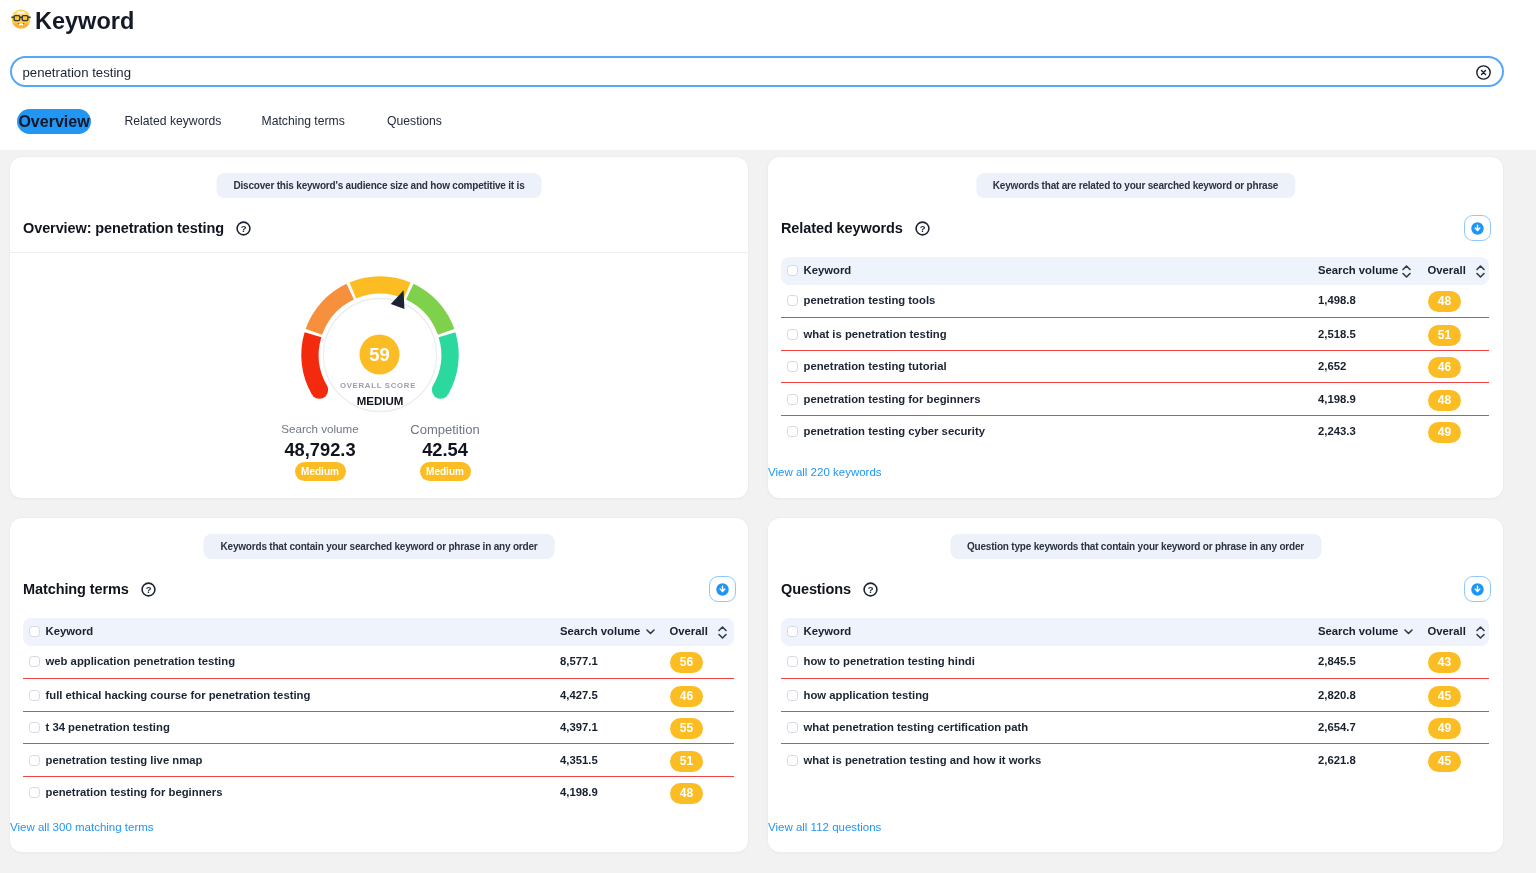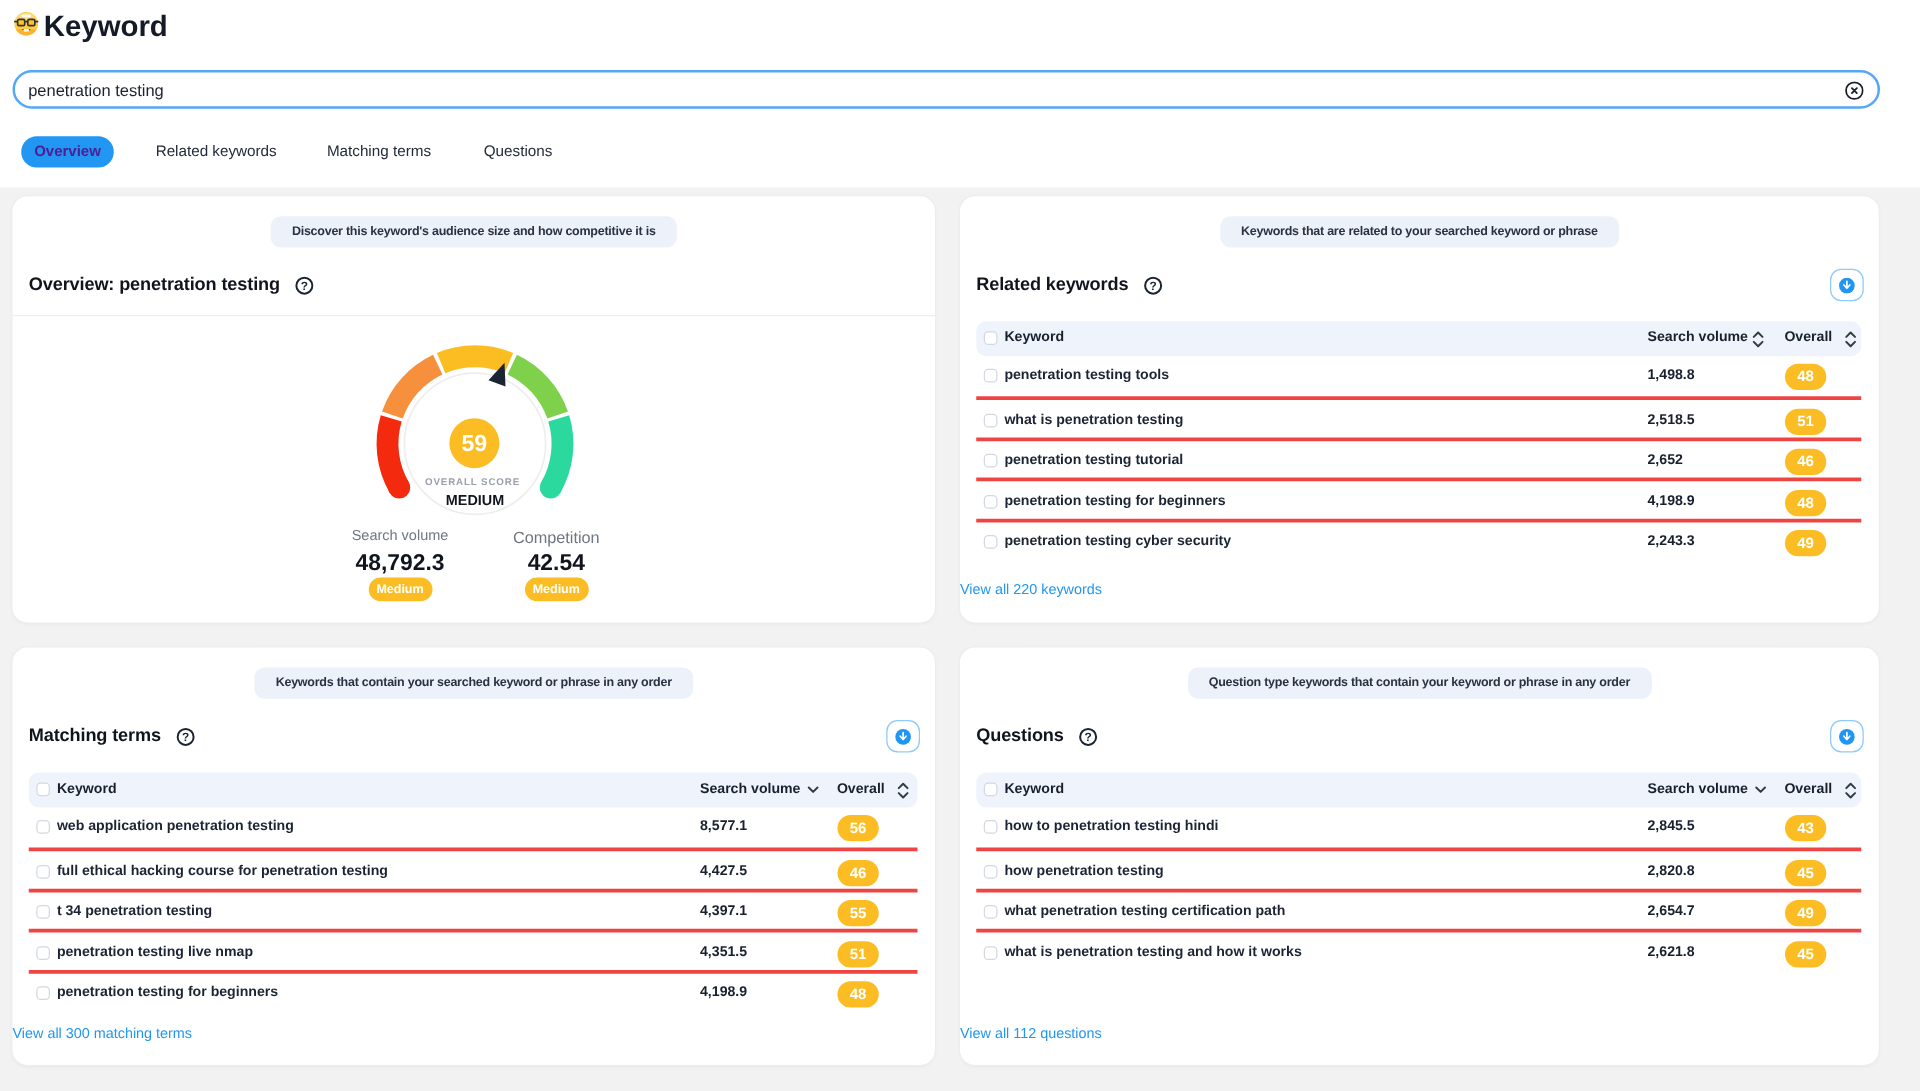--- a/index.html
+++ b/index.html
@@ -5,38 +5,38 @@
 * { margin:0; padding:0; box-sizing:border-box; }
 html,body { width:1536px; height:873px; overflow:hidden; }
 body { font-family:"Liberation Sans", sans-serif; background:#fff; position:relative; }
 .graybg { position:absolute; left:0; top:150px; width:1536px; height:723px; background:#f2f2f3; }
 .h-title { position:absolute; left:35px; top:8px; font-size:23.5px; font-weight:800; color:#141a26; letter-spacing:0px; }
 .emoji { position:absolute; left:10.5px; top:8.8px; width:20px; height:20px; }
 .search { position:absolute; left:10px; top:56px; width:1494px; height:31px; border:2px solid #55a8f6; border-radius:16px; background:#fff; }
 .search .q { position:absolute; left:10.5px; top:7px; font-size:13.2px; font-weight:400; color:#1b2330; }
 .search .clear { position:absolute; right:11px; top:7px; width:15px; height:15px; }
 .tabs { position:absolute; top:109px; left:0; width:100%; height:25px; }
-.tab-pill { position:absolute; left:17px; top:0; width:74px; height:25px; border-radius:13px; background:#2196f3; color:#4c1d95; font-size:12px; font-weight:700; text-align:center; line-height:25px; }
+.tab-pill { position:absolute; left:17px; top:0; width:74px; height:25px; border-radius:13px; background:#2196f3; color:#0f172a; font-size:16px; font-weight:700; text-align:center; line-height:25px; }
 .tab { position:absolute; top:0; height:25px; line-height:25px; font-size:12.2px; font-weight:400; color:#232b3a; }
 .card { position:absolute; background:#fff; border-radius:12px; box-shadow:0 0 0 1px #ededee, 0 1px 3px rgba(20,25,40,.05); }
 .cardA { left:10px; top:157px; width:738px; height:341px; }
 .cardB { left:768px; top:157px; width:735px; height:341px; }
 .cardC { left:10px; top:518px; width:738px; height:334px; }
 .cardD { left:768px; top:518px; width:735px; height:334px; }
 .info { position:absolute; top:16px; left:50%; transform:translateX(-50%); height:25px; line-height:25px; padding:0 17px; background:#edf1f9; border-radius:8px; font-size:10px; font-weight:700; letter-spacing:-0.2px; color:#2a3242; white-space:nowrap; }
 .ctitle { position:absolute; left:13px; top:57px; height:28px; display:flex; align-items:center; font-size:14.5px; font-weight:800; color:#10141d; letter-spacing:-0.1px; }
 .ctitle svg { margin-left:12px; }
 .dlbtn { position:absolute; right:12px; top:58px; width:27px; height:26px; border:1.5px solid #8ecafe; border-radius:9px; background:#fff; }
 .dlbtn svg { position:absolute; left:5.5px; top:5.5px; }
 .thead { position:absolute; left:13px; right:14px; top:99.5px; height:28px; background:#eff3fb; border-radius:8px; font-size:11.3px; font-weight:700; color:#18202e; }
 .thead .kw { position:absolute; left:22.5px; top:7.5px; }
 .cb { position:absolute; left:6px; top:8.5px; width:11px; height:11px; border:1px solid #d3d8e1; border-radius:3.5px; background:#fff; }
 .rows { position:absolute; left:13px; right:14px; top:127.5px; }
 .row { position:relative; height:32.5px; }
-.row + .row { border-top:3px solid #ef4444; }
+.row + .row { border-top:1px solid #ef4444; }
 .row .cb { top:10.5px; }
 .row .kw { position:absolute; left:22.5px; top:9.5px; font-size:11.3px; font-weight:700; color:#1b2433; }
 .colv { position:absolute; left:537px; top:9.5px; font-size:11.3px; font-weight:700; color:#18202e; }
 .badge { position:absolute; left:647px; top:6.5px; width:33px; height:21px; border-radius:10.5px; background:#fbbd23; color:#fff; font-size:12px; font-weight:700; text-align:center; line-height:21px; }
 .thead .colv { top:7.5px; }
 .sorti { position:absolute; top:7px; }
 .link { position:absolute; left:0; width:100%; text-align:left; font-size:11.5px; font-weight:400; color:#2196f3; }
 </style>
 </head>
 <body>
@@ -253,21 +253,21 @@
   </div>
   <div class="rows">
     <div class="row">
         <span class="cb"></span>
         <span class="kw">how to penetration testing hindi</span>
         <span class="colv">2,845.5</span>
         <span class="badge">43</span>
       </div>
     <div class="row">
         <span class="cb"></span>
-        <span class="kw">how penetration testing</span>
+        <span class="kw">how application testing</span>
         <span class="colv">2,820.8</span>
         <span class="badge">45</span>
       </div>
     <div class="row">
         <span class="cb"></span>
         <span class="kw">what penetration testing certification path</span>
         <span class="colv">2,654.7</span>
         <span class="badge">49</span>
       </div>
     <div class="row">

